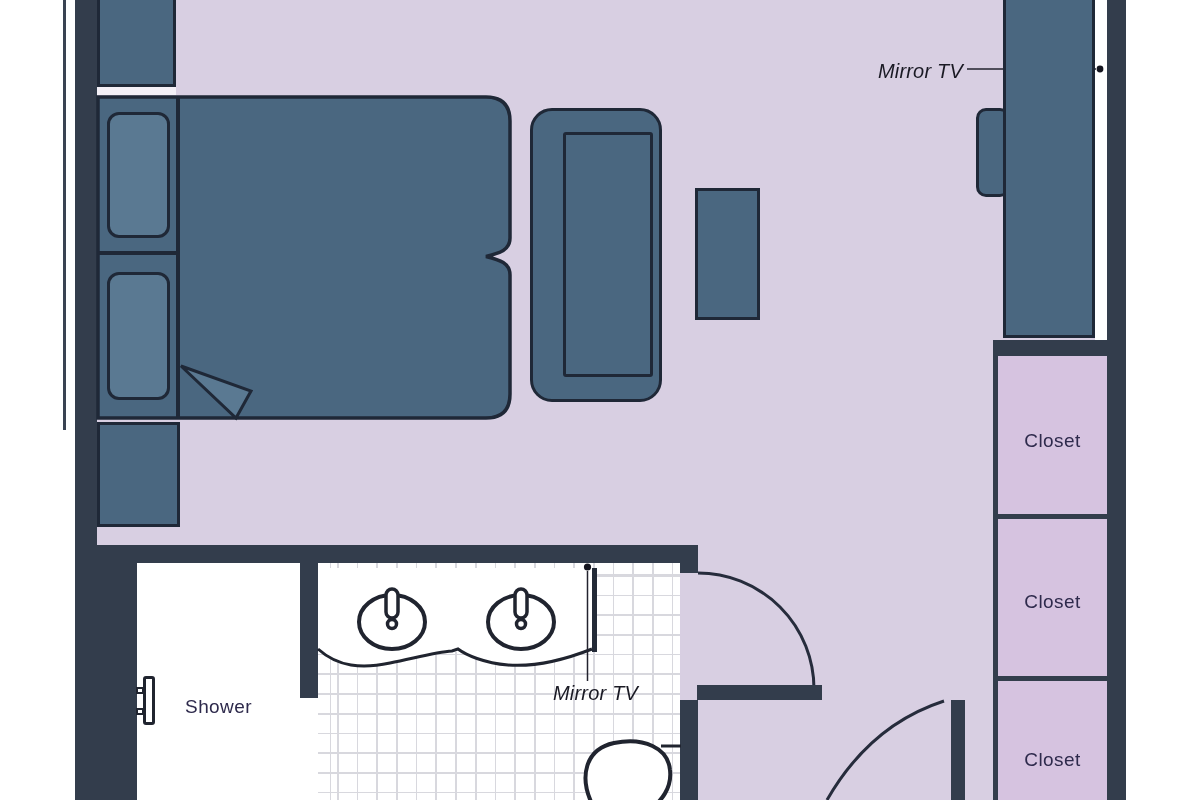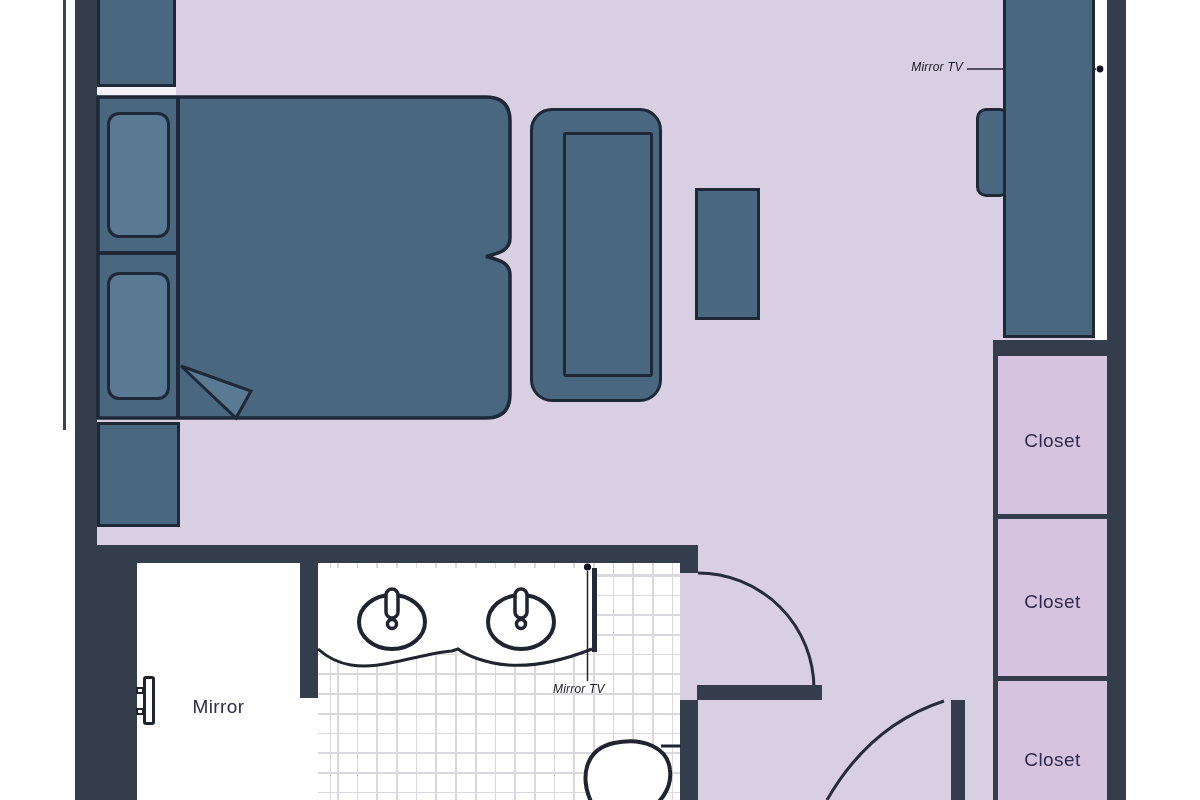--- a/index.html
+++ b/index.html
@@ -7,21 +7,21 @@
     --pillow:#5a7992; --floor:#d8cfe2; --closet:#d6c3e0; --bath:#ffffff;
     --tile:#d8d8de; --text:#2e2a4c; --label:#1a1a24;
   }
   html,body{margin:0;padding:0;background:#fff;}
   #stage{position:relative;width:1200px;height:800px;overflow:hidden;background:#fff;
          font-family:"Liberation Sans", sans-serif;}
   .abs{position:absolute;}
   .wall{background:var(--wall);}
   .furn{background:var(--furn);border:3.5px solid var(--outline);box-sizing:border-box;}
   .label{color:var(--text);font-size:19px;letter-spacing:.4px;}
-  .annot{color:var(--label);font-size:12px;font-style:italic;font-weight:500;letter-spacing:.2px;}
+  .annot{color:var(--label);font-size:20px;font-style:italic;font-weight:500;letter-spacing:.2px;}
   .tiles{background-color:var(--bath);
     background-image:
       repeating-linear-gradient(to right, var(--tile) 0 1.6px, transparent 1.6px 19.7px),
       repeating-linear-gradient(to bottom, var(--tile) 0 1.6px, transparent 1.6px 19.7px);
     background-position:19px 12px;}
   svg{position:absolute;left:0;top:0;pointer-events:none;}
 </style>
 </head>
 <body>
 
@@ -107,20 +107,20 @@
   <div class="abs furn" style="left:1003px;top:-8px;width:92px;height:346px;"></div>
 
   <div class="abs wall" style="left:697px;top:685px;width:125px;height:15px;"></div>
   <div class="abs wall" style="left:951px;top:700px;width:14px;height:100px;"></div>
 
   <div class="abs" style="left:136px;top:687px;width:8px;height:7px;background:#fff;border:2px solid #20242f;box-sizing:border-box;"></div>
   <div class="abs" style="left:136px;top:708px;width:8px;height:7px;background:#fff;border:2px solid #20242f;box-sizing:border-box;"></div>
   <div class="abs" style="left:143px;top:676px;width:12px;height:49px;background:#fff;border:3px solid #20242f;
               border-radius:3px;box-sizing:border-box;"></div>
 
-  <div class="abs label" style="left:137px;top:696px;width:163px;text-align:center;">Mirror</div>
+  <div class="abs label" style="left:137px;top:696px;width:163px;text-align:center;">Shower</div>
   <div class="abs label" style="left:998px;top:430px;width:109px;text-align:center;">Closet</div>
   <div class="abs label" style="left:998px;top:591px;width:109px;text-align:center;">Closet</div>
   <div class="abs label" style="left:998px;top:749px;width:109px;text-align:center;">Closet</div>
   <div class="abs annot" style="right:237px;top:60px;">Mirror TV</div>
   <div class="abs annot" style="left:553px;top:682px;">Mirror TV</div>
 
 </div>
 
 </body></html>

